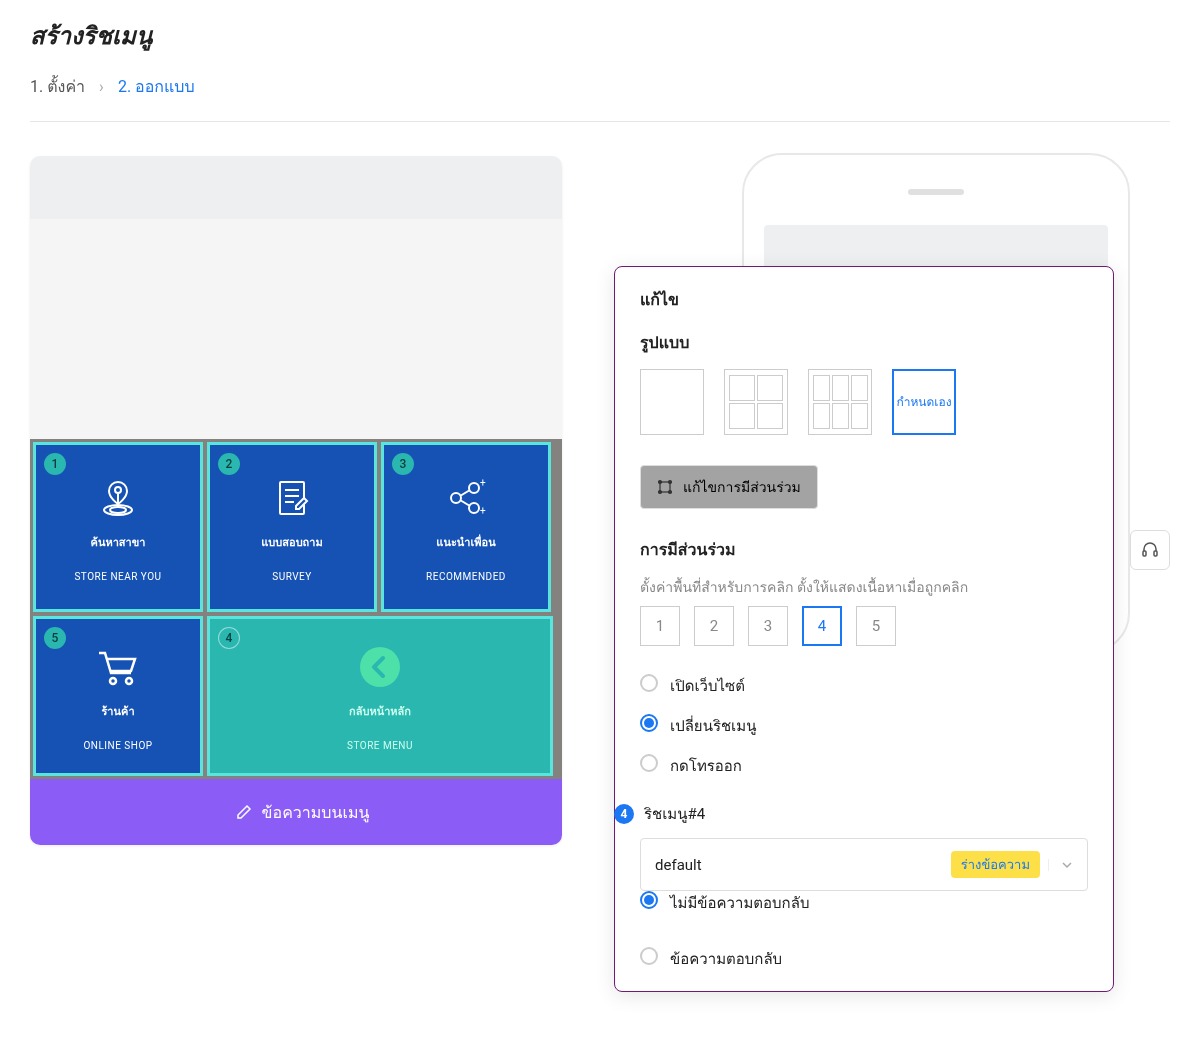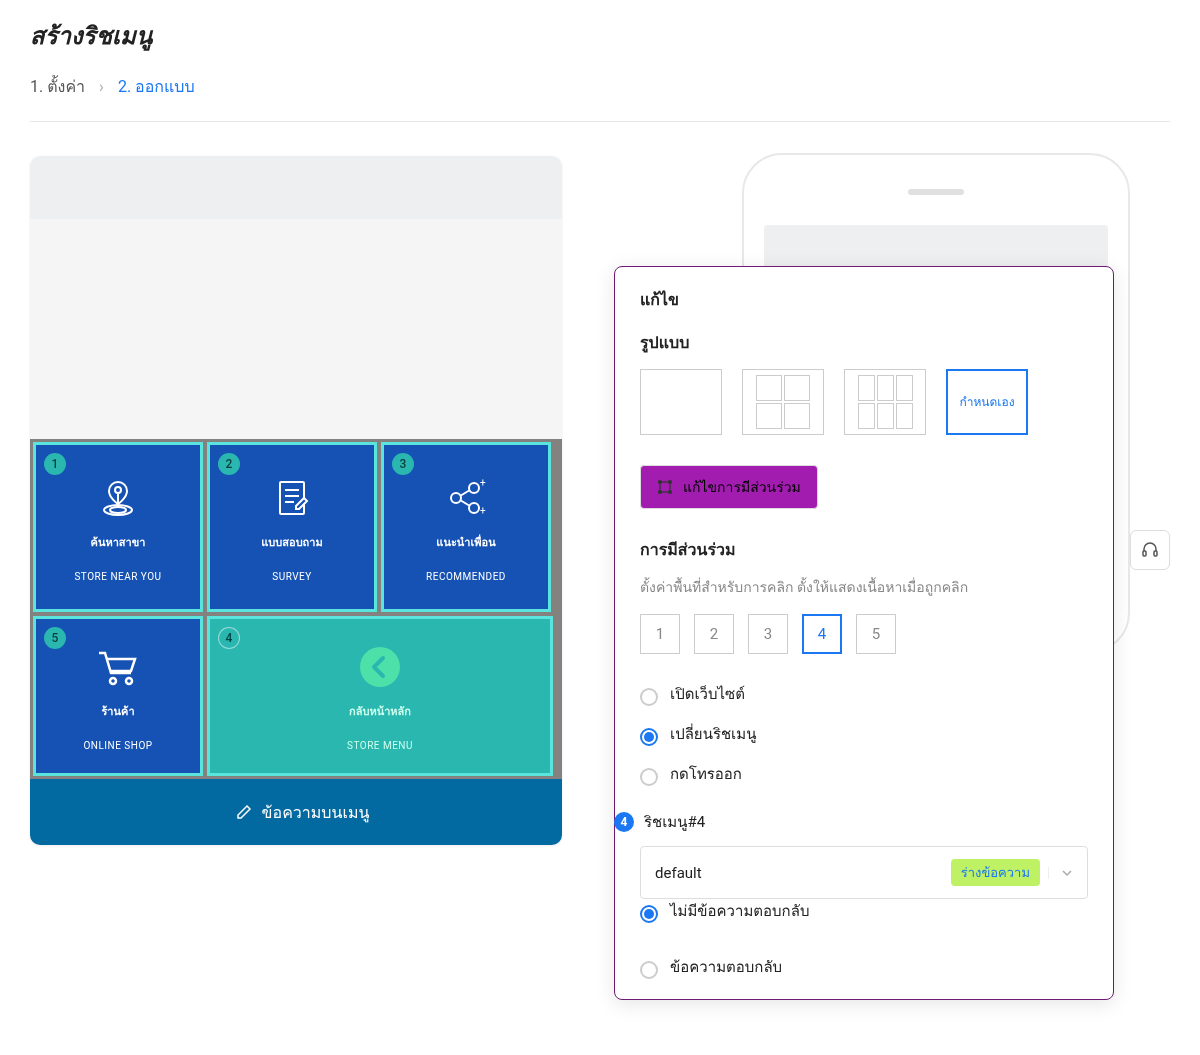--- a/index.html
+++ b/index.html
@@ -17,51 +17,51 @@
 .preview-header { height: 63px; background: #EEEFF1; }
 .preview-canvas { height: 220px; background: #F5F5F6; }
 .rm-grid { background: #84827F; padding: 1px; }
 .rm-row { display: flex; }
 .rm-cell { position: relative; border: 3px solid #59E5DE; margin: 2px; background: #1552B3; color: #fff; display: flex; flex-direction: column; align-items: center; justify-content: center; font-size: 11px; }
 .rm-cell.teal { background: #2AB7B0; }
 .rm-cell .badge { position: absolute; top: 8px; left: 8px; width: 22px; height: 22px; border-radius: 50%; background: #2AB7B0; color: #061; display: flex; align-items: center; justify-content: center; font-size: 12px; font-weight: 500; color: #0a3d3d; }
 .rm-cell .icon-wrap { width: 50px; height: 50px; display: flex; align-items: center; justify-content: center; margin-bottom: 10px; }
 .rm-cell .label-th { font-weight: 700; font-size: 11px; }
 .rm-cell .label-en { font-size: 10px; letter-spacing: 0.5px; margin-top: 20px; }
-.preview-footer { height: 66px; background: #0369a1; display: flex; align-items: center; justify-content: center; color: #fff; gap: 10px; font-size: 16px; padding-left: 13px; }
+.preview-footer { height: 66px; background: #8b5cf6; display: flex; align-items: center; justify-content: center; color: #fff; gap: 10px; font-size: 16px; padding-left: 13px; }
 
 
 .phone { position: absolute; left: 712px; top: -3px; width: 388px; height: 500px; border: 2px solid #E8E8E8; border-radius: 40px; background: #fff; padding: 30px 20px; }
 .phone-notch { width: 56px; height: 6px; background: #E0E0E0; border-radius: 3px; margin: 4px auto 30px; }
 .phone-bar { height: 60px; background: #EEEFF1; border-radius: 4px; }
 
 
 .edit-panel { position: absolute; left: 584px; top: 110px; width: 500px; background: #fff; border: 1px solid #701a75; border-radius: 8px; padding: 20px 25px; box-shadow: 0 4px 20px rgba(0,0,0,0.1); }
 .edit-panel h3 { font-size: 16px; font-weight: 700; margin-bottom: 18px; }
 .edit-panel h4 { font-size: 16px; font-weight: 700; margin-bottom: 14px; }
 .template-row { display: flex; gap: 20px; margin-bottom: 30px; }
-.template-opt { width: 82px; height: 66px; border: 1px solid #ccc; display: flex; align-items: center; justify-content: center; cursor: pointer; }
+.template-opt { width: 64px; height: 66px; border: 1px solid #ccc; display: flex; align-items: center; justify-content: center; cursor: pointer; }
 .template-opt.selected { border: 2px solid #1B78F2; color: #1B78F2; }
 .template-opt .tiny-grid { display: grid; gap: 2px; }
 .template-opt .tiny-cell { background: #fff; border: 1px solid #ccc; }
 .template-opt .custom-text { font-size: 12px; text-align: center; line-height: 1.4; }
-.edit-btn { display: inline-flex; align-items: center; gap: 10px; border: 1px solid #ddd; border-radius: 4px; padding: 10px 16px; font-size: 14px; cursor: pointer; background: #a21caf; margin-bottom: 28px; }
-.desc { color: #888; font-size: 14px; margin-bottom: 16px; }
+.edit-btn { display: inline-flex; align-items: center; gap: 10px; border: 1px solid #ddd; border-radius: 4px; padding: 10px 16px; font-size: 14px; cursor: pointer; background: #a3a3a3; margin-bottom: 28px; }
+.desc { color: #888; font-size: 14px; margin-bottom: 8px; }
 .slot-row { display: flex; gap: 14px; margin-bottom: 28px; }
 .slot { width: 40px; height: 40px; border: 1px solid #ccc; display: flex; align-items: center; justify-content: center; font-size: 15px; color: #888; cursor: pointer; }
 .slot.selected { border: 2px solid #1B78F2; color: #1B78F2; }
 .radio-group { display: flex; flex-direction: column; gap: 16px; margin-bottom: 24px; }
-.radio { display: flex; align-items: flex-end; gap: 12px; font-size: 15px; cursor: pointer; }
+.radio { display: flex; align-items: flex-start; gap: 12px; font-size: 15px; cursor: pointer; }
 .radio-dot { width: 18px; height: 18px; border: 2px solid #ccc; border-radius: 50%; display: flex; align-items: center; justify-content: center; flex-shrink: 0; }
 .radio.selected .radio-dot { border-color: #1B78F2; }
 .radio.selected .radio-dot::after { content: ''; width: 10px; height: 10px; background: #1B78F2; border-radius: 50%; }
 .step-label { display: flex; align-items: center; gap: 10px; font-size: 15px; margin-bottom: 12px; }
 .step-num { width: 20px; height: 20px; border-radius: 50%; background: #1B78F2; color: #fff; display: flex; align-items: center; justify-content: center; font-size: 12px; font-weight: 700; }
 .select-box { border: 1px solid #ddd; border-radius: 4px; padding: 12px 14px; display: flex; align-items: center; justify-content: space-between; font-size: 15px; cursor: pointer; margin-left: 0; }
-.select-box .tag { background: #bef264; color: #1B78F2; padding: 3px 10px; border-radius: 4px; font-size: 13px; margin-right: 8px; }
+.select-box .tag { background: #fde047; color: #1B78F2; padding: 3px 10px; border-radius: 4px; font-size: 13px; margin-right: 8px; }
 .select-box .chev { color: #aaa; }
 .radio-group2 { display: flex; flex-direction: column; gap: 32px; }
 
 
 .float-btn { position: absolute; right: 30px; top: 530px; width: 40px; height: 40px; border: 1px solid #ddd; border-radius: 6px; display: flex; align-items: center; justify-content: center; background: #fff; cursor: pointer; }
 
 svg { display: block; }
 </style>
 </head>
 <body>

